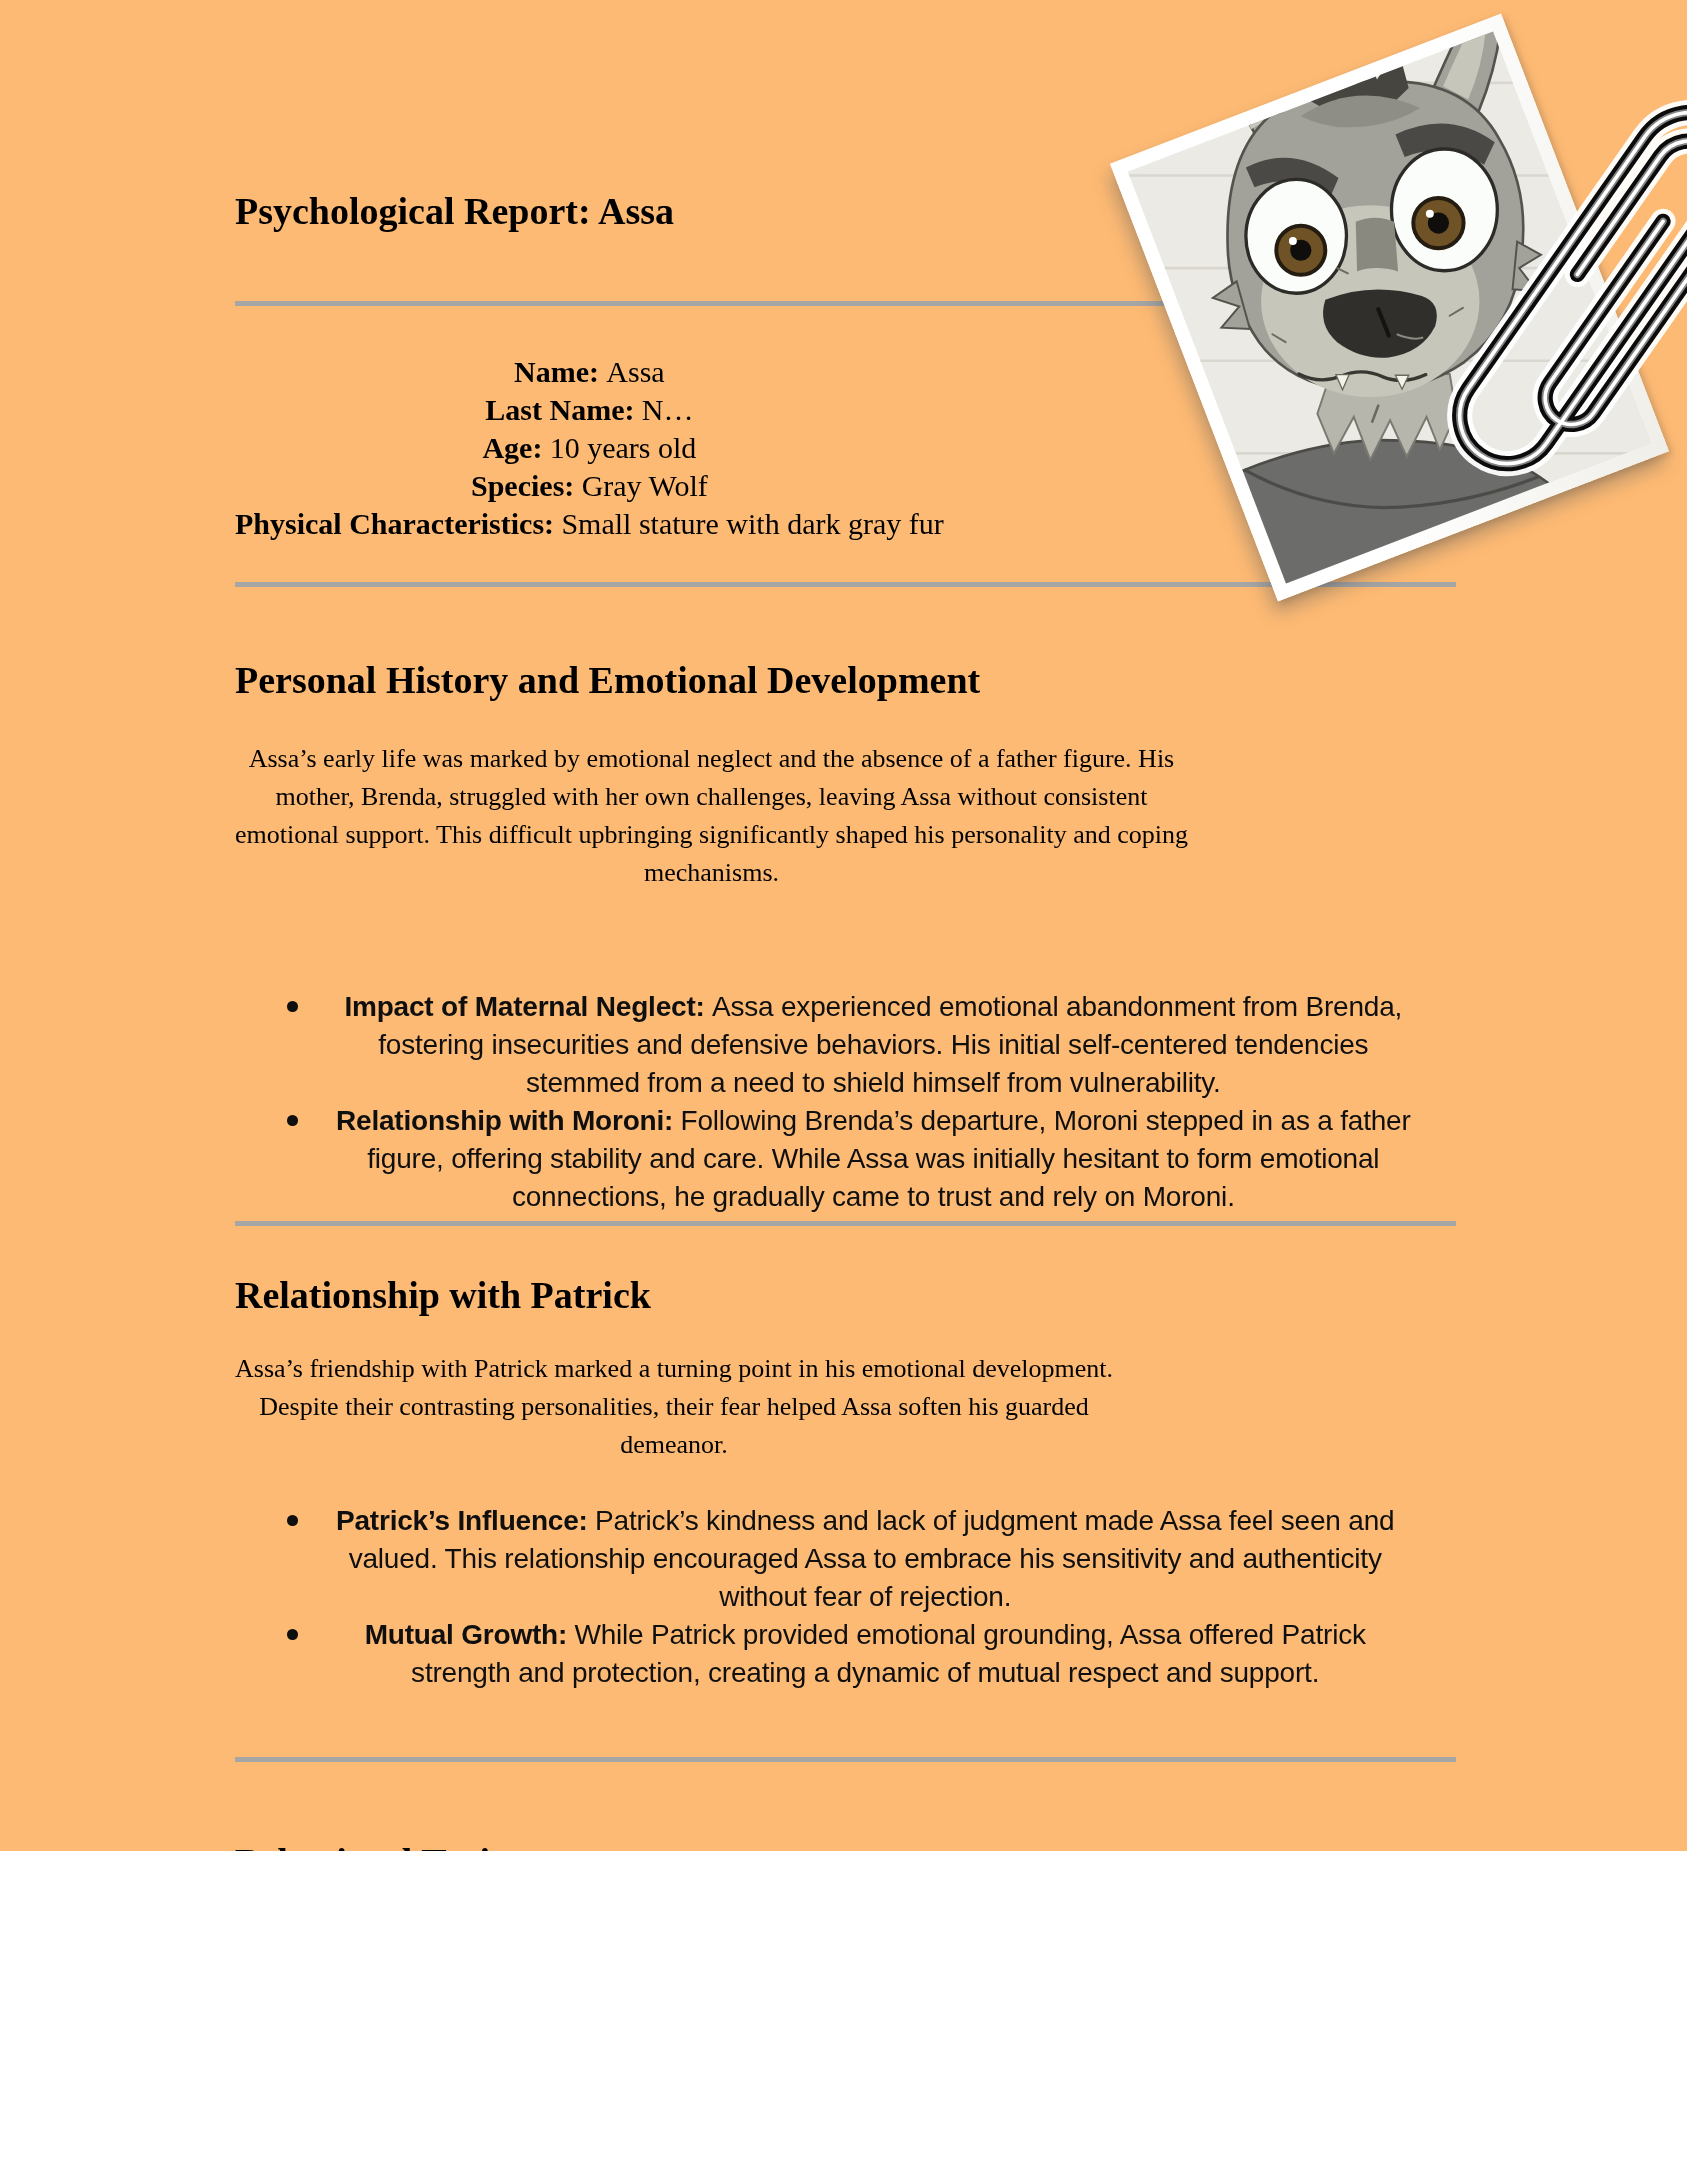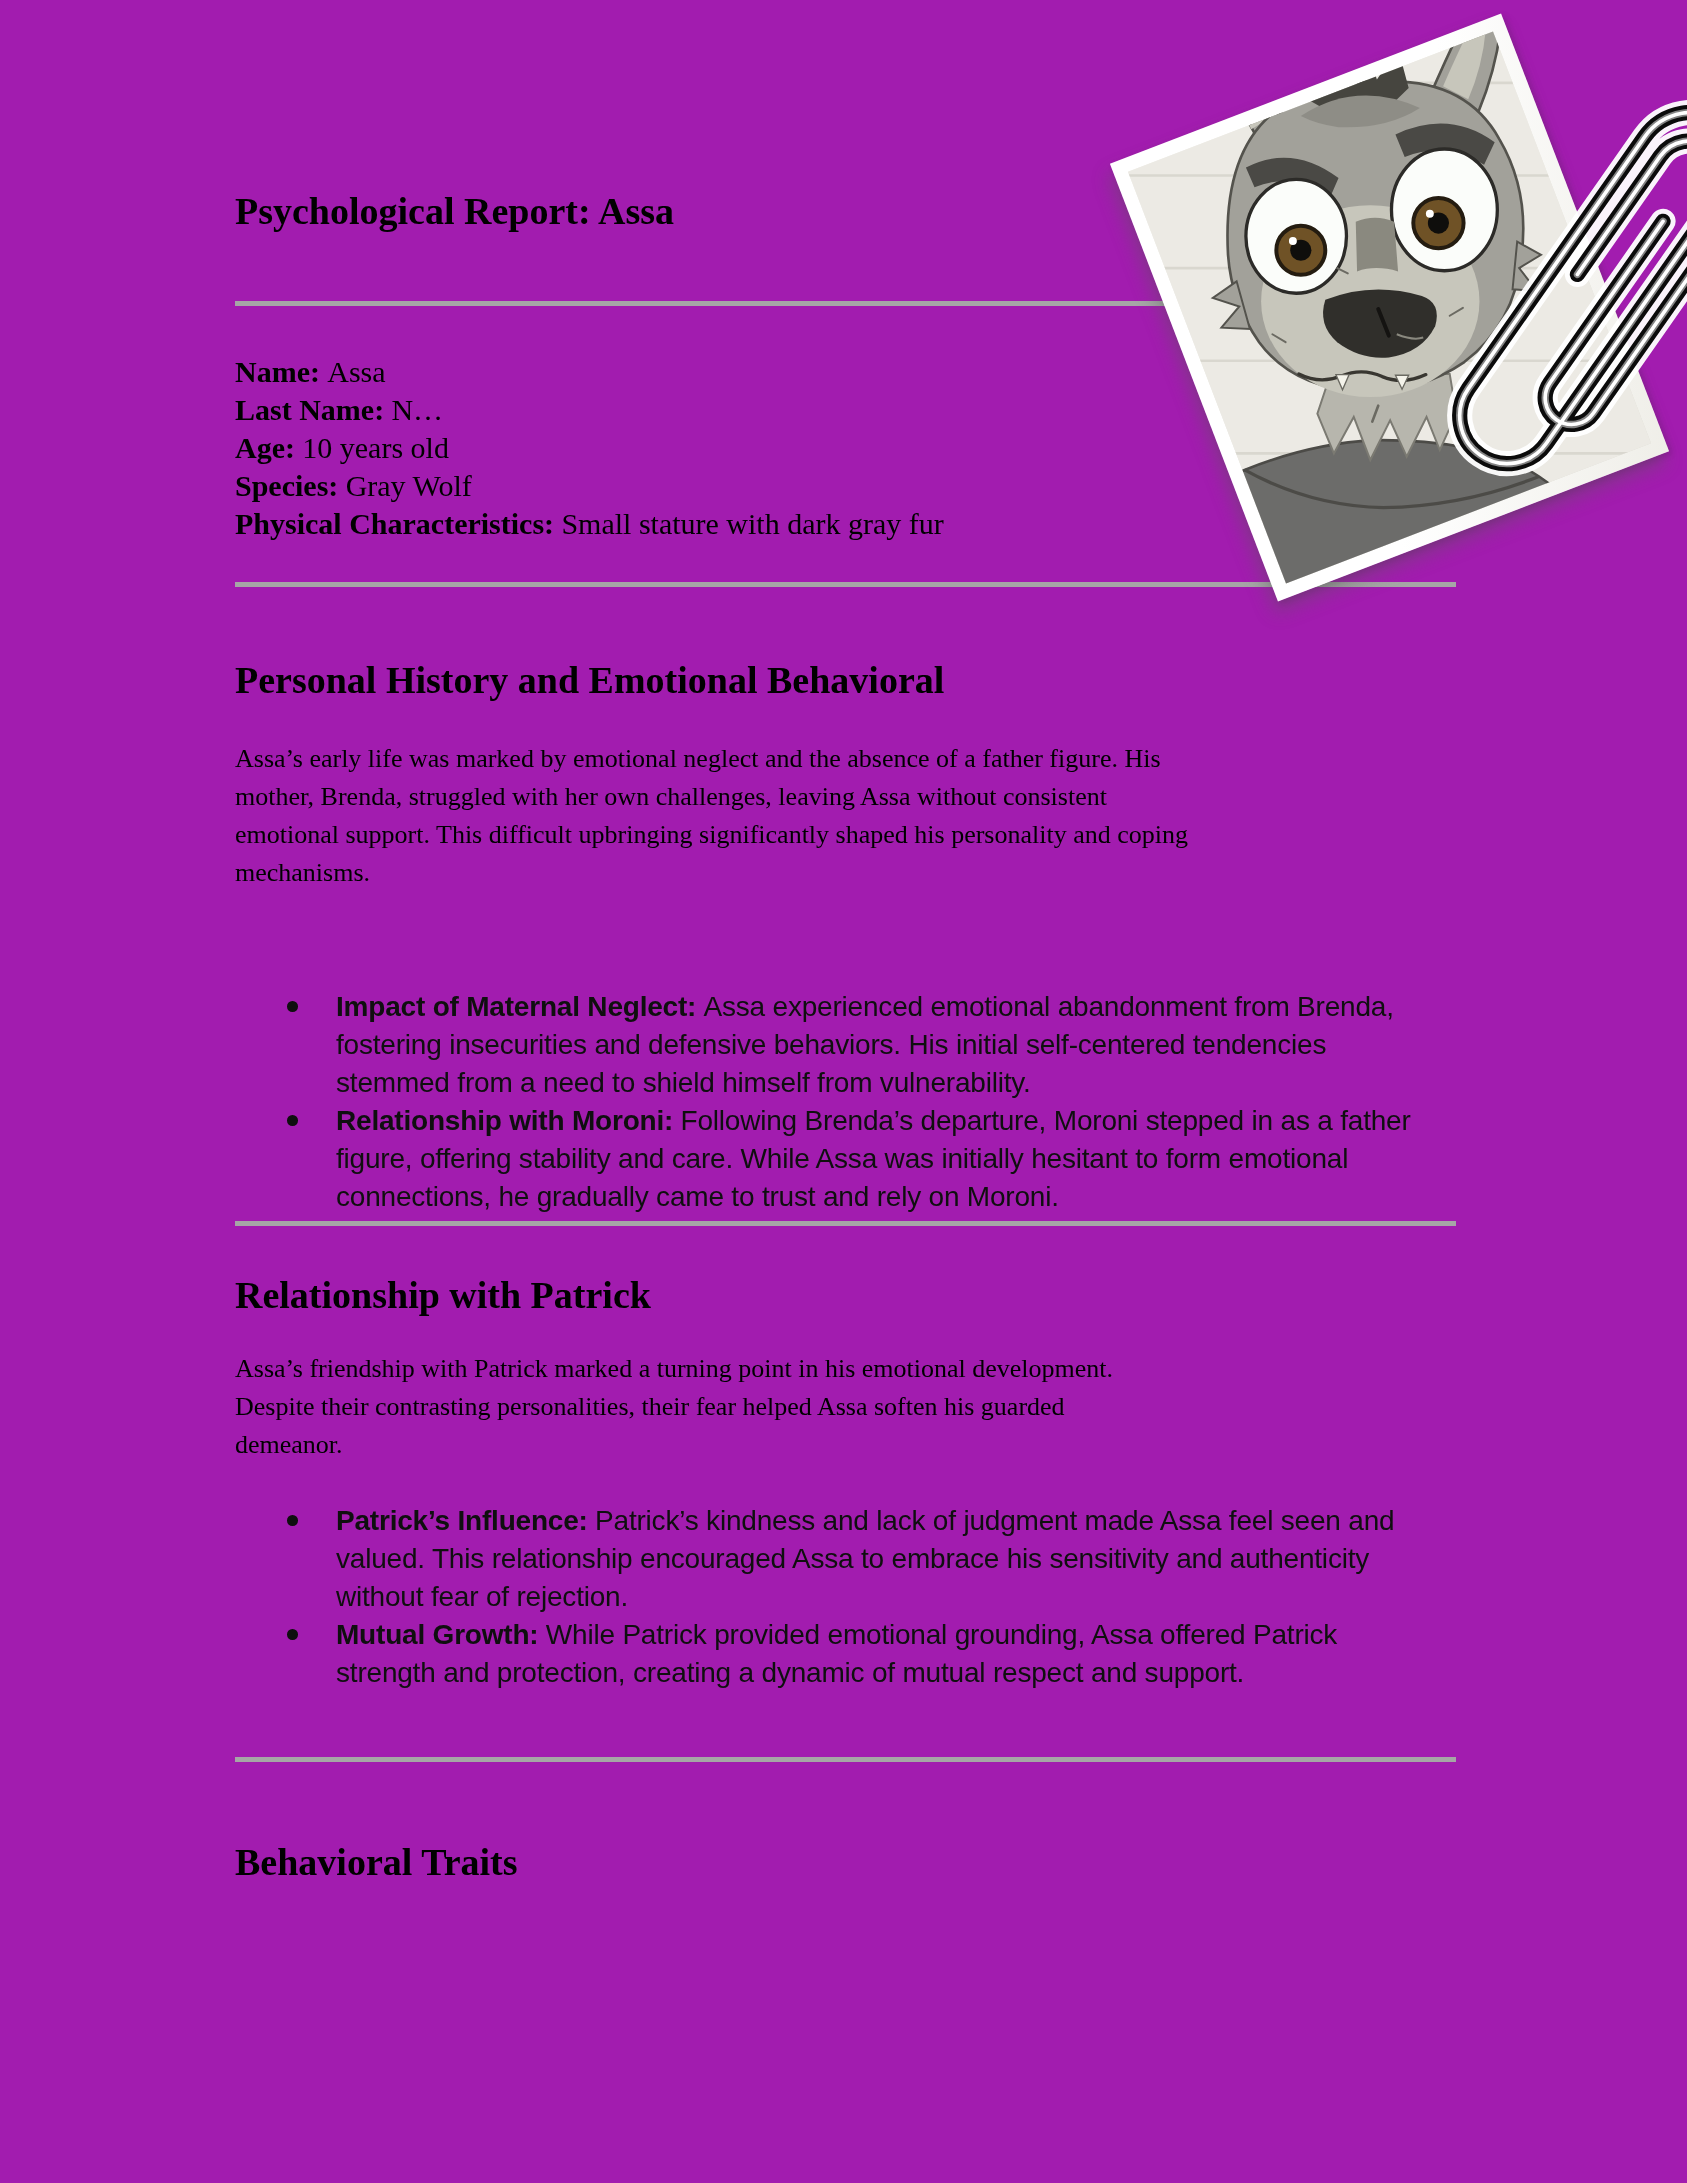--- a/index.html
+++ b/index.html
@@ -1,17 +1,17 @@
 <!DOCTYPE html>
 <html style="font-size:10.6px"><head>
 <meta charset="utf-8">
 <style>
   html,body{margin:0;padding:0;background:#fff;}
-  .page{position:relative;width:1687px;height:2183px;background:#a21caf;overflow:hidden;
-        font-family:"Liberation Serif", serif;color:#000;}
+  .page{position:relative;width:1687px;height:1851px;background:#fdba74;overflow:hidden;
+        font-family:"Liberation Serif", serif;color:#000;text-align:center;}
   .abs{position:absolute;}
   .doc-title, .section-heading{
     left:235px;font-weight:700;font-size:38px;line-height:41px;white-space:nowrap;
     font-family:"Liberation Serif", serif;}
   .hrule{left:235px;width:1221px;height:5.3px;background:#a6a6a6;}
   .fields{left:235px;font-size:30px;line-height:38px;}
   .field{white-space:nowrap;}
   .flabel{font-weight:700;margin-right:7.3px;}
   .para{left:235px;font-size:26px;line-height:38px;}
   .para .line{white-space:nowrap;}
@@ -56,21 +56,21 @@
     <div class="field">
       <span class="flabel">Species:</span><span>Gray Wolf</span>
     </div>
     <div class="field">
       <span class="flabel">Physical Characteristics:</span><span>Small stature with dark gray fur</span>
     </div>
   </div>
 
   <div class="abs hrule" style="top:582px"></div>
 
-  <div class="abs section-heading" style="top:660px">Personal History and Emotional Behavioral</div>
+  <div class="abs section-heading" style="top:660px">Personal History and Emotional Development</div>
 
   <div class="abs para" style="top:740px">
     <div class="line">Assa’s early life was marked by emotional neglect and the absence of a father figure. His</div>
     <div class="line">mother, Brenda, struggled with her own challenges, leaving Assa without consistent</div>
     <div class="line">emotional support. This difficult upbringing significantly shaped his personality and coping</div>
     <div class="line">mechanisms.</div>
   </div>
 
   <div class="abs bullets" style="top:988px">
     <div class="bullet">

